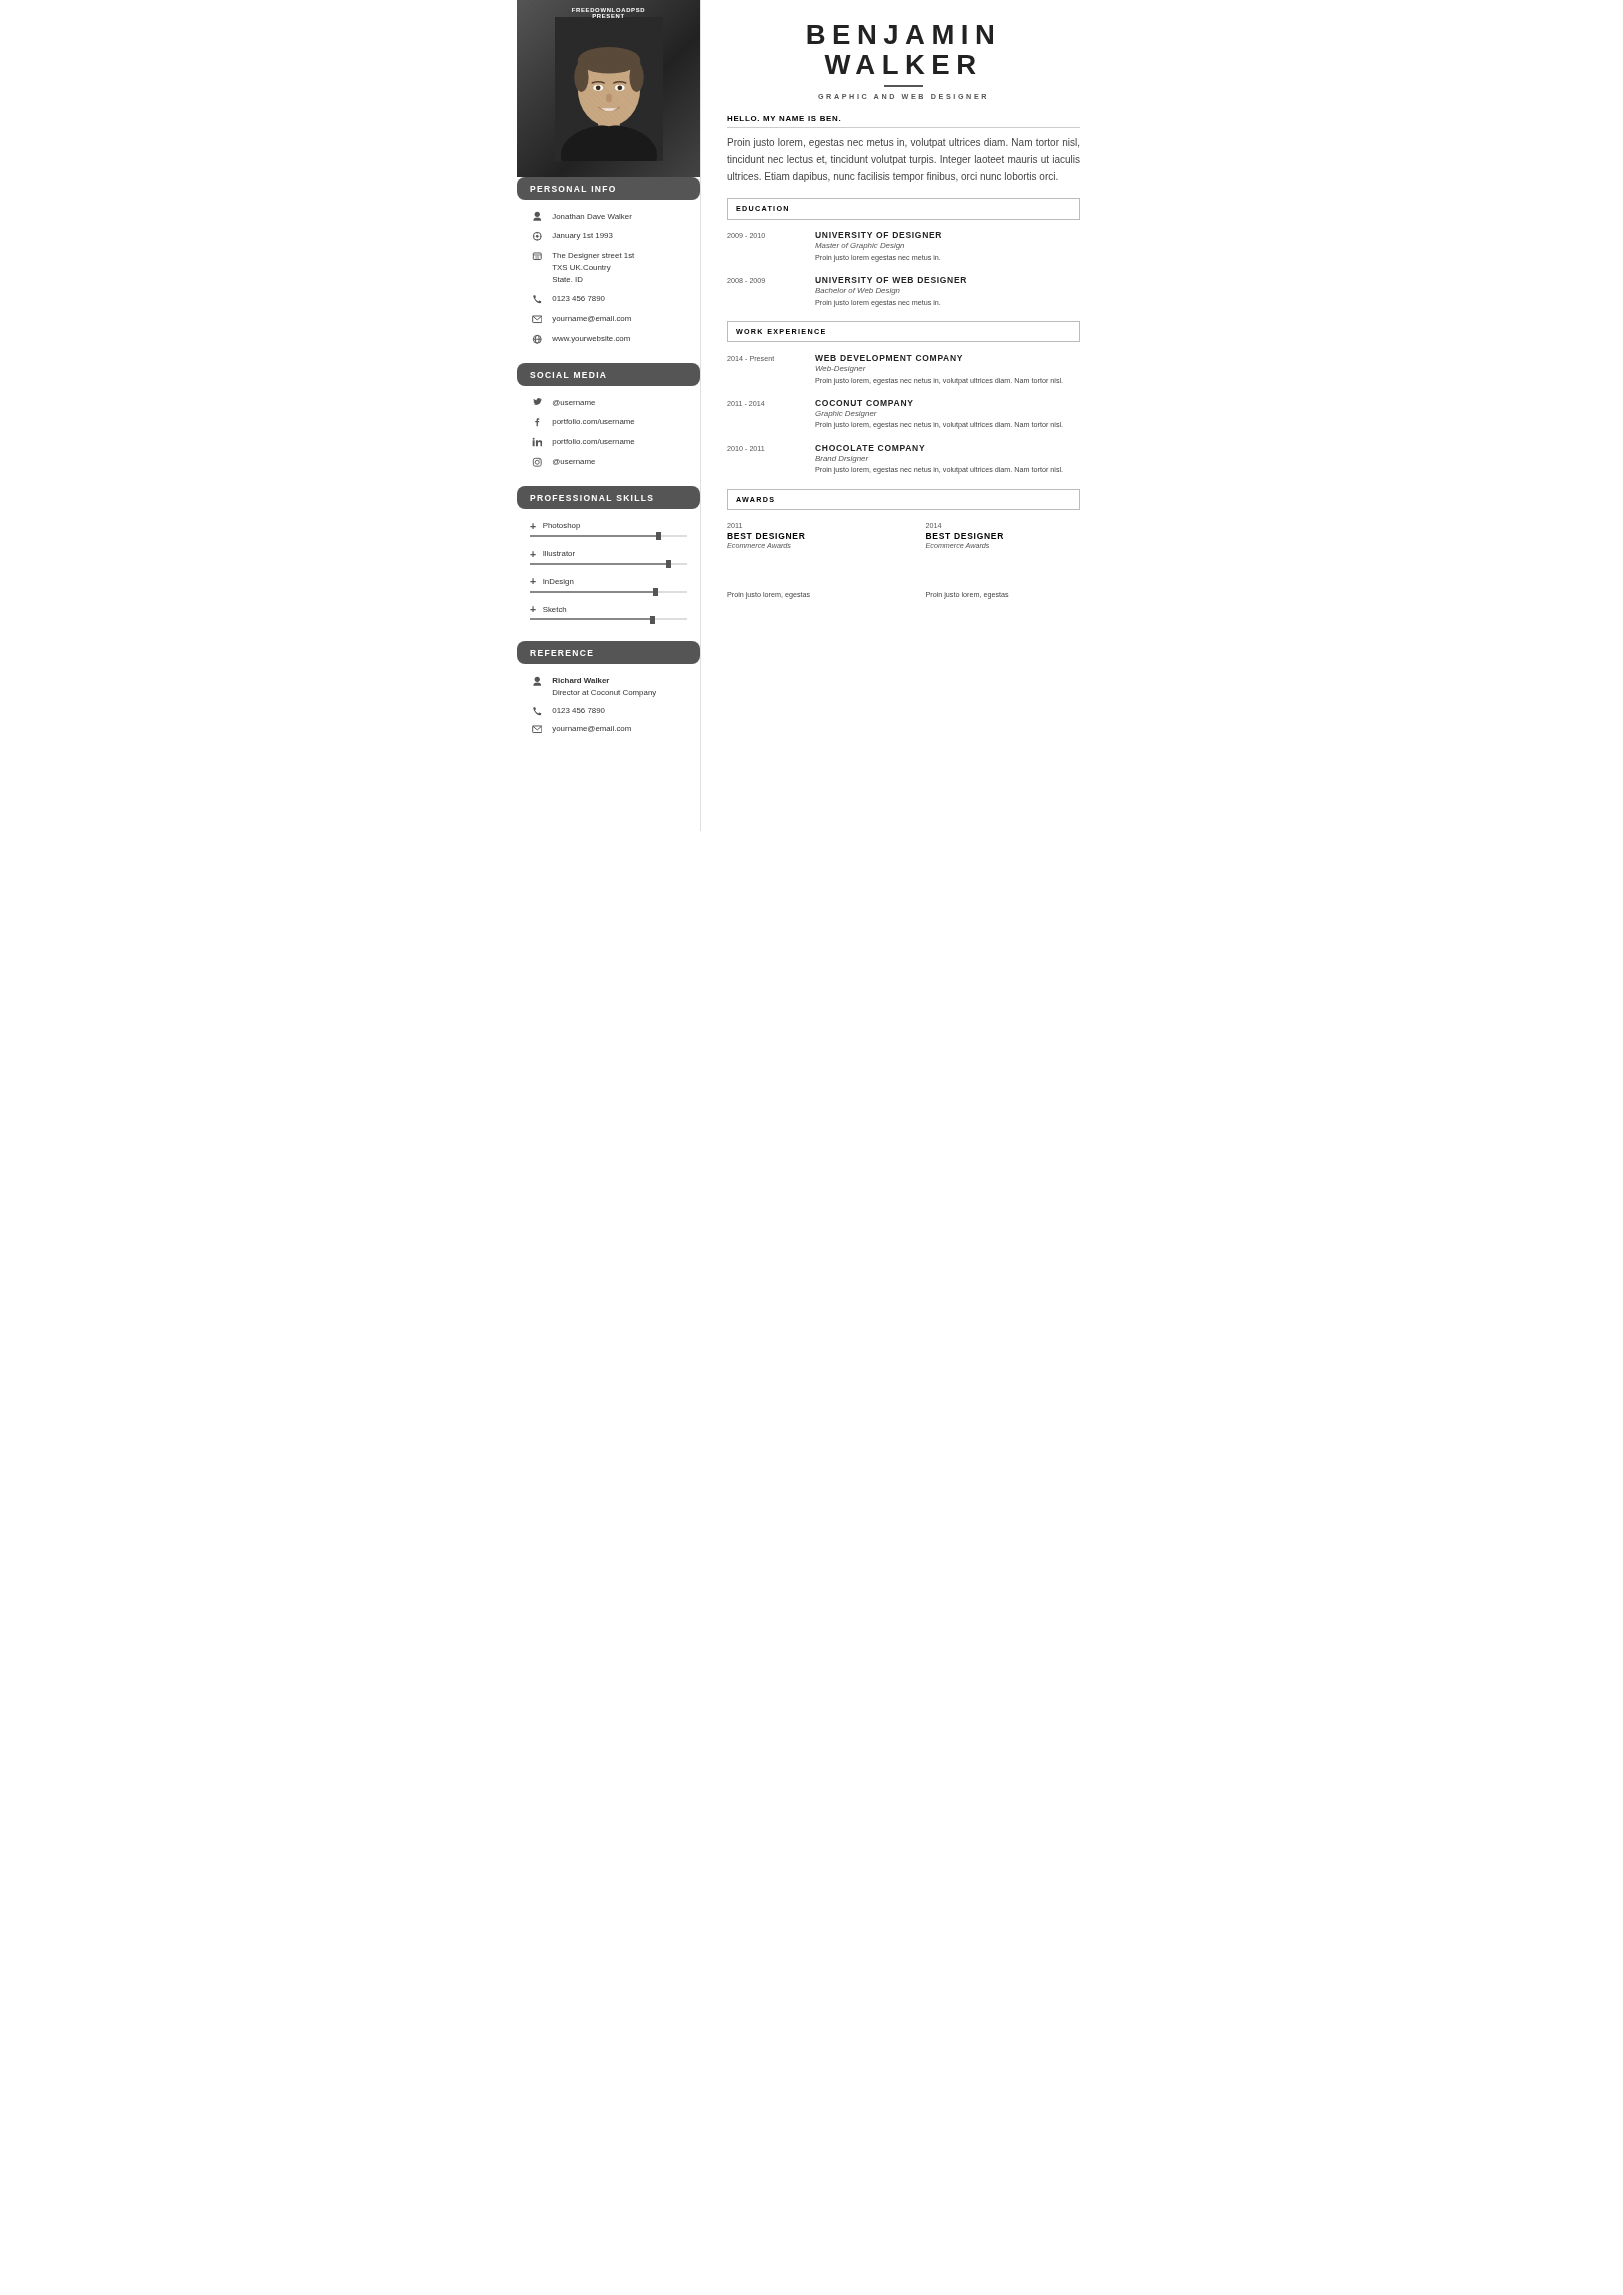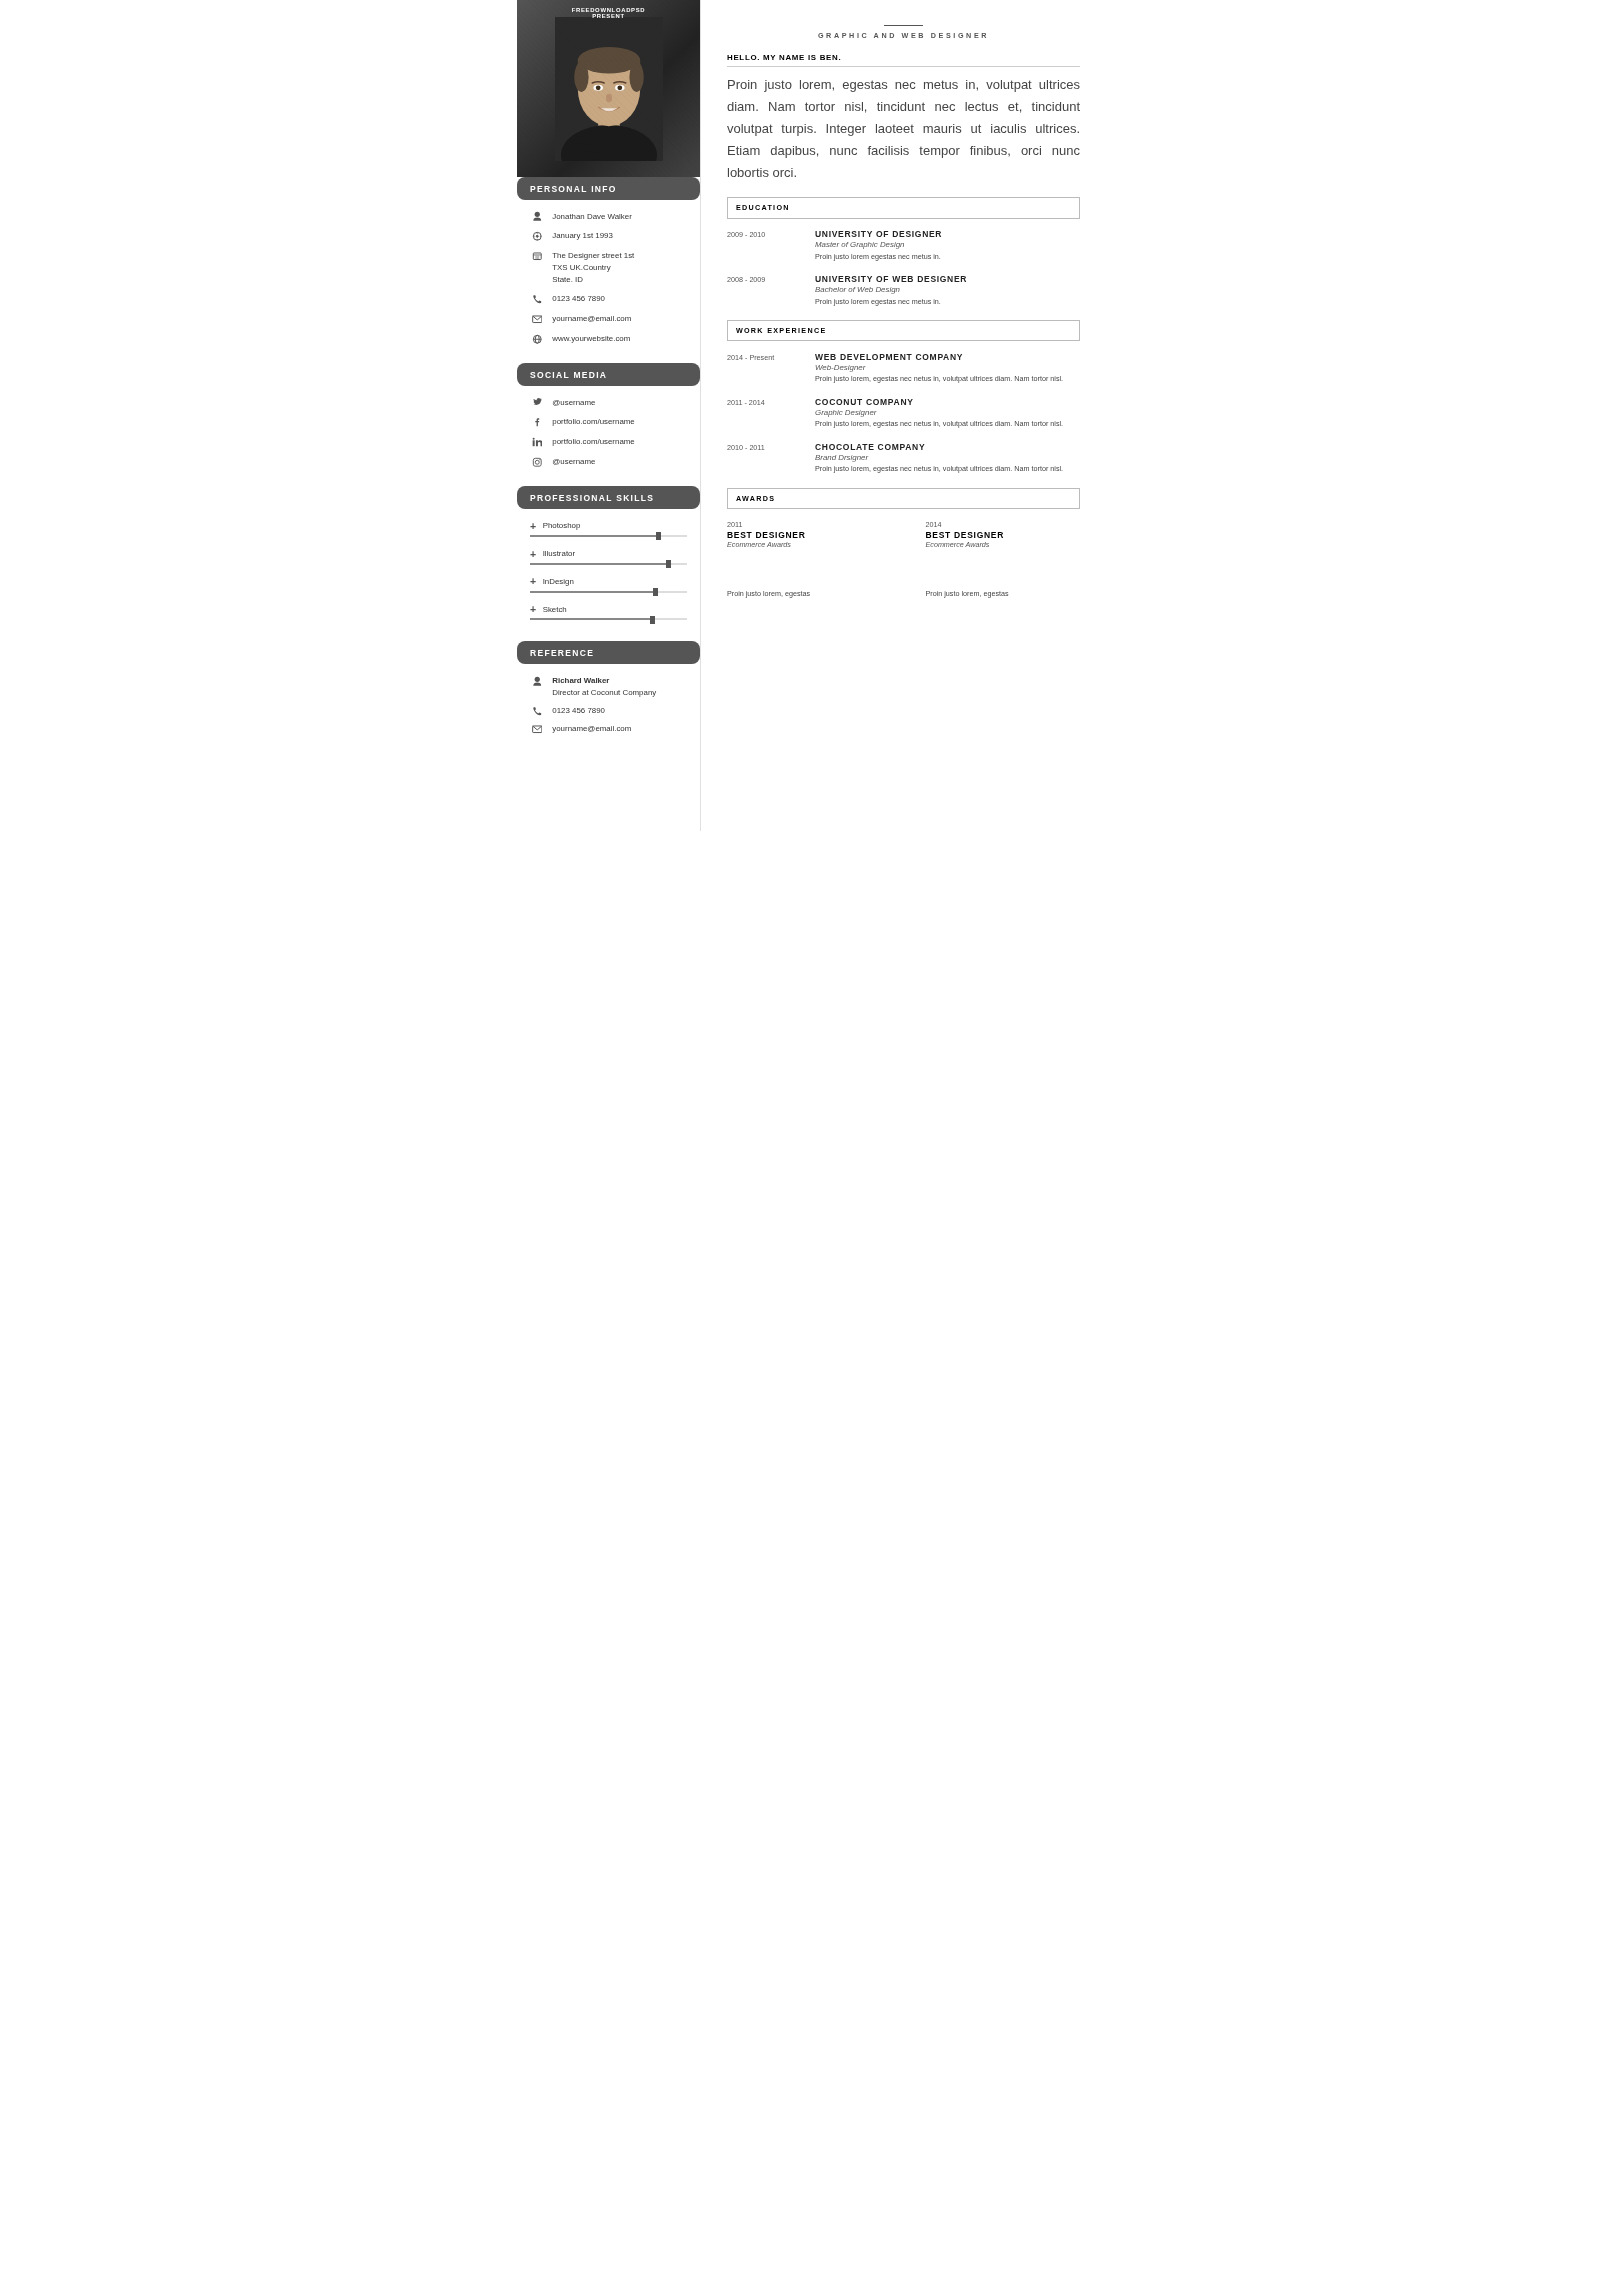--- a/index.html
+++ b/index.html
@@ -183,21 +183,21 @@
     }
     .intro-greeting {
       font-size: 7.9px;
       font-weight: bold;
       letter-spacing: 0.7px;
       margin-bottom: 6.5px;
       border-bottom: 0.7px solid #ccc;
       padding-bottom: 3.9px;
     }
     .intro-text {
-      font-size: 13px;
+      font-size: 10px;
       color: #444;
       line-height: 1.7;
       text-align: justify;
     }
 
     .cv-section {
       margin: 13px 0;
     }
     .cv-section-title {
       font-size: 7.2px;
@@ -516,20 +516,24 @@
         </div>
         <div class="info-text">yourname@email.com</div>
       </div>
     </div>
 
   </div>
 
   <div class="main-content">
 
     <div class="name-block">
+      <h1>
+        <span>BENJAMIN</span><br>
+        <span>WALKER</span>
+      </h1>
       <div class="name-divider"></div>
       <div class="subtitle">GRAPHIC AND WEB DESIGNER</div>
     </div>
 
     <div class="intro-section">
       <div class="intro-greeting">HELLO. MY NAME IS BEN.</div>
       <p class="intro-text">Proin justo lorem, egestas nec metus in, volutpat ultrices diam. Nam tortor nisl, tincidunt nec lectus et, tincidunt volutpat turpis. Integer laoteet mauris ut iaculis ultrices. Etiam dapibus, nunc facilisis tempor finibus, orci nunc lobortis orci.</p>
     </div>
 
     <div class="cv-section">

